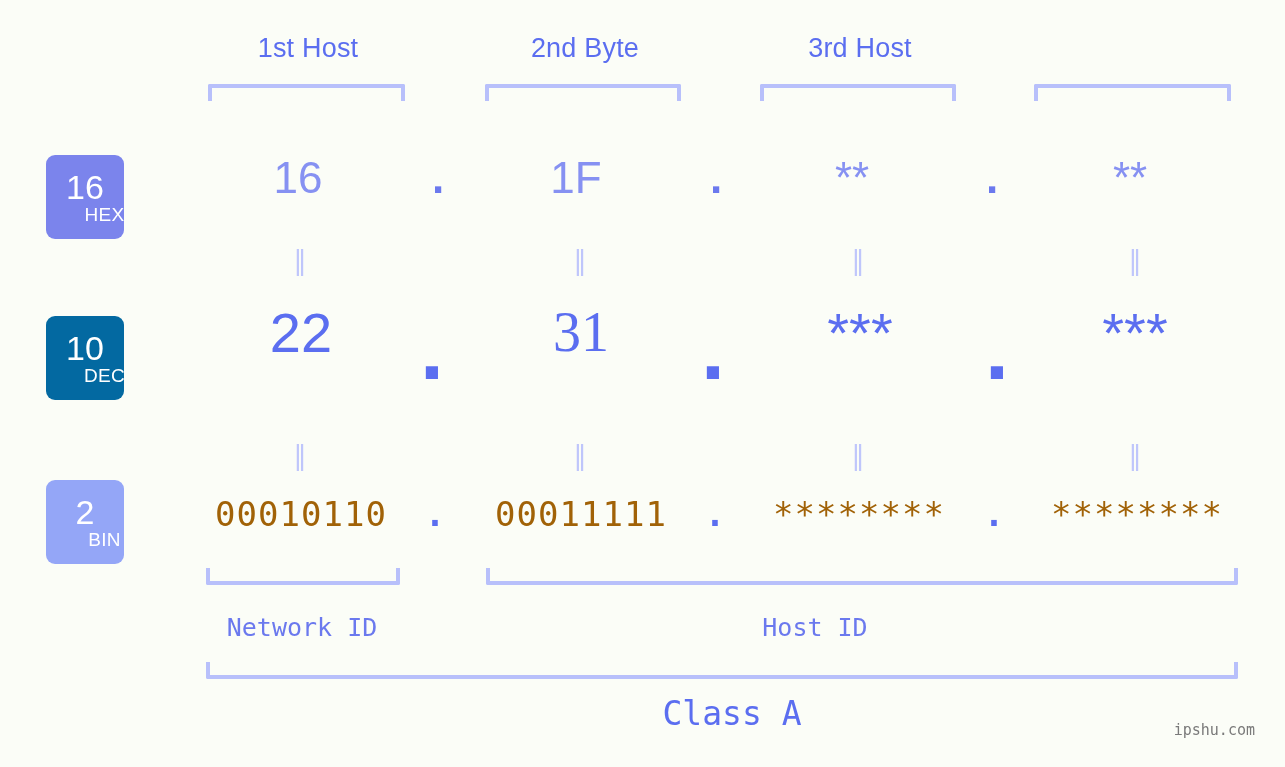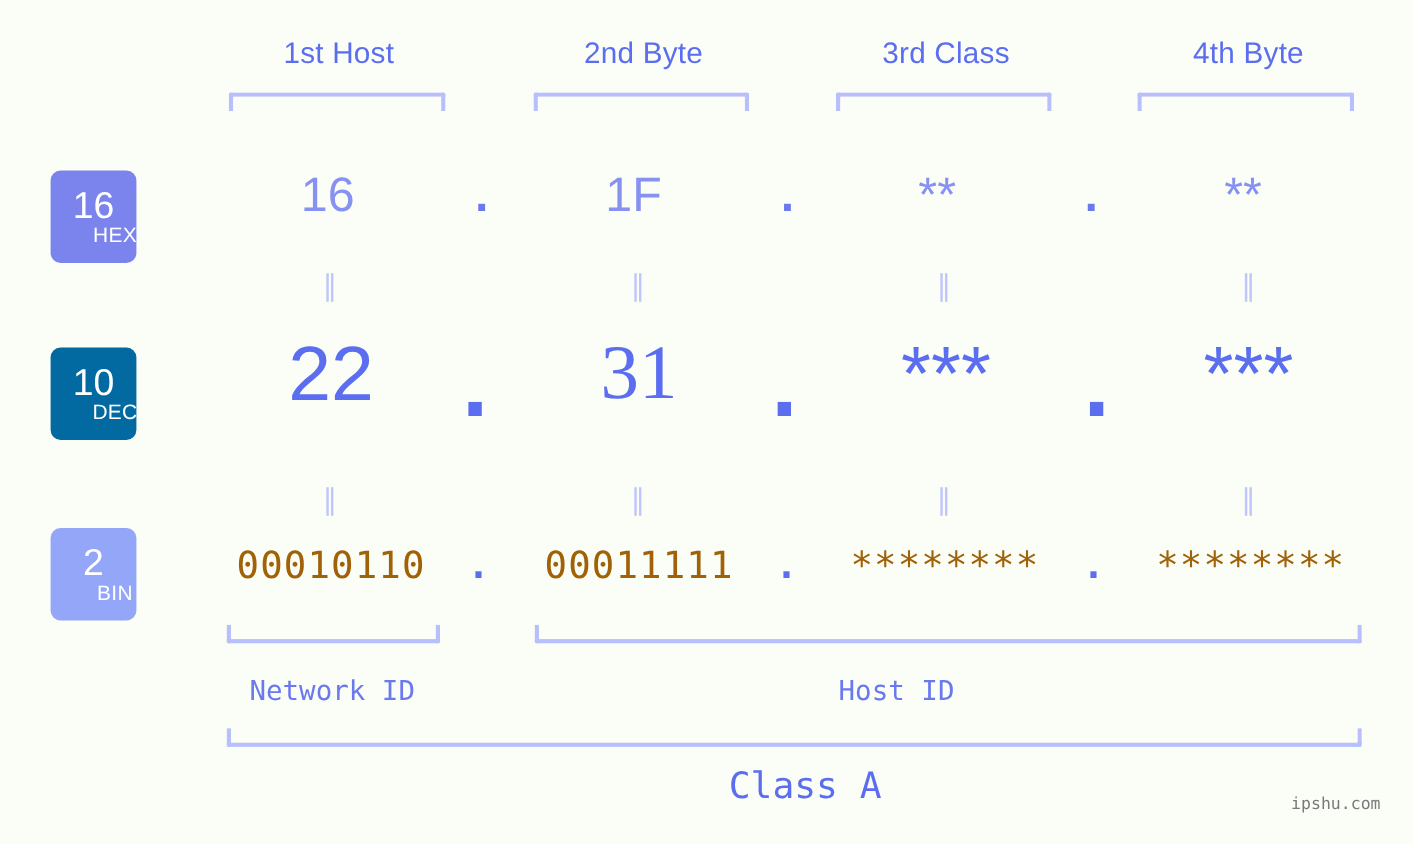--- a/index.html
+++ b/index.html
@@ -118,21 +118,21 @@
     width: 40px;
     font-size: 44px;
     color: #6b79ee;
     font-weight: 700;
   }
 
   
   .row-dec .cell {
     top: 300px;
     width: 230px;
-    font-size: 70px;
+    font-size: 56px;
     color: #5b6ef0;
   }
   .row-dec .dot {
     top: 300px;
     width: 40px;
     font-size: 86px;
     color: #5b6ef0;
     font-weight: 700;
   }
 
@@ -198,22 +198,21 @@
     white-space: nowrap;
   }
 </style>
 </head>
 <body>
 
 <div class="stage">
 
   <div class="byte-head" style="left:208px;">1st Host</div>
   <div class="byte-head" style="left:485px;">2nd Byte</div>
-  <div class="byte-head" style="left:760px;">3rd Class</div>
-  <div class="byte-head" style="left:1035px;">4th Byte</div>
+  <div class="byte-head" style="left:760px;">3rd Host</div>
 
   <div class="bracket-top" style="left:208px;  width:197px;"></div>
   <div class="bracket-top" style="left:485px;  width:196px;"></div>
   <div class="bracket-top" style="left:760px;  width:196px;"></div>
   <div class="bracket-top" style="left:1034px; width:197px;"></div>
 
   <div class="badge badge-hex">
     <span class="num">16</span>
     <span class="lbl">HEX</span>
   </div>

